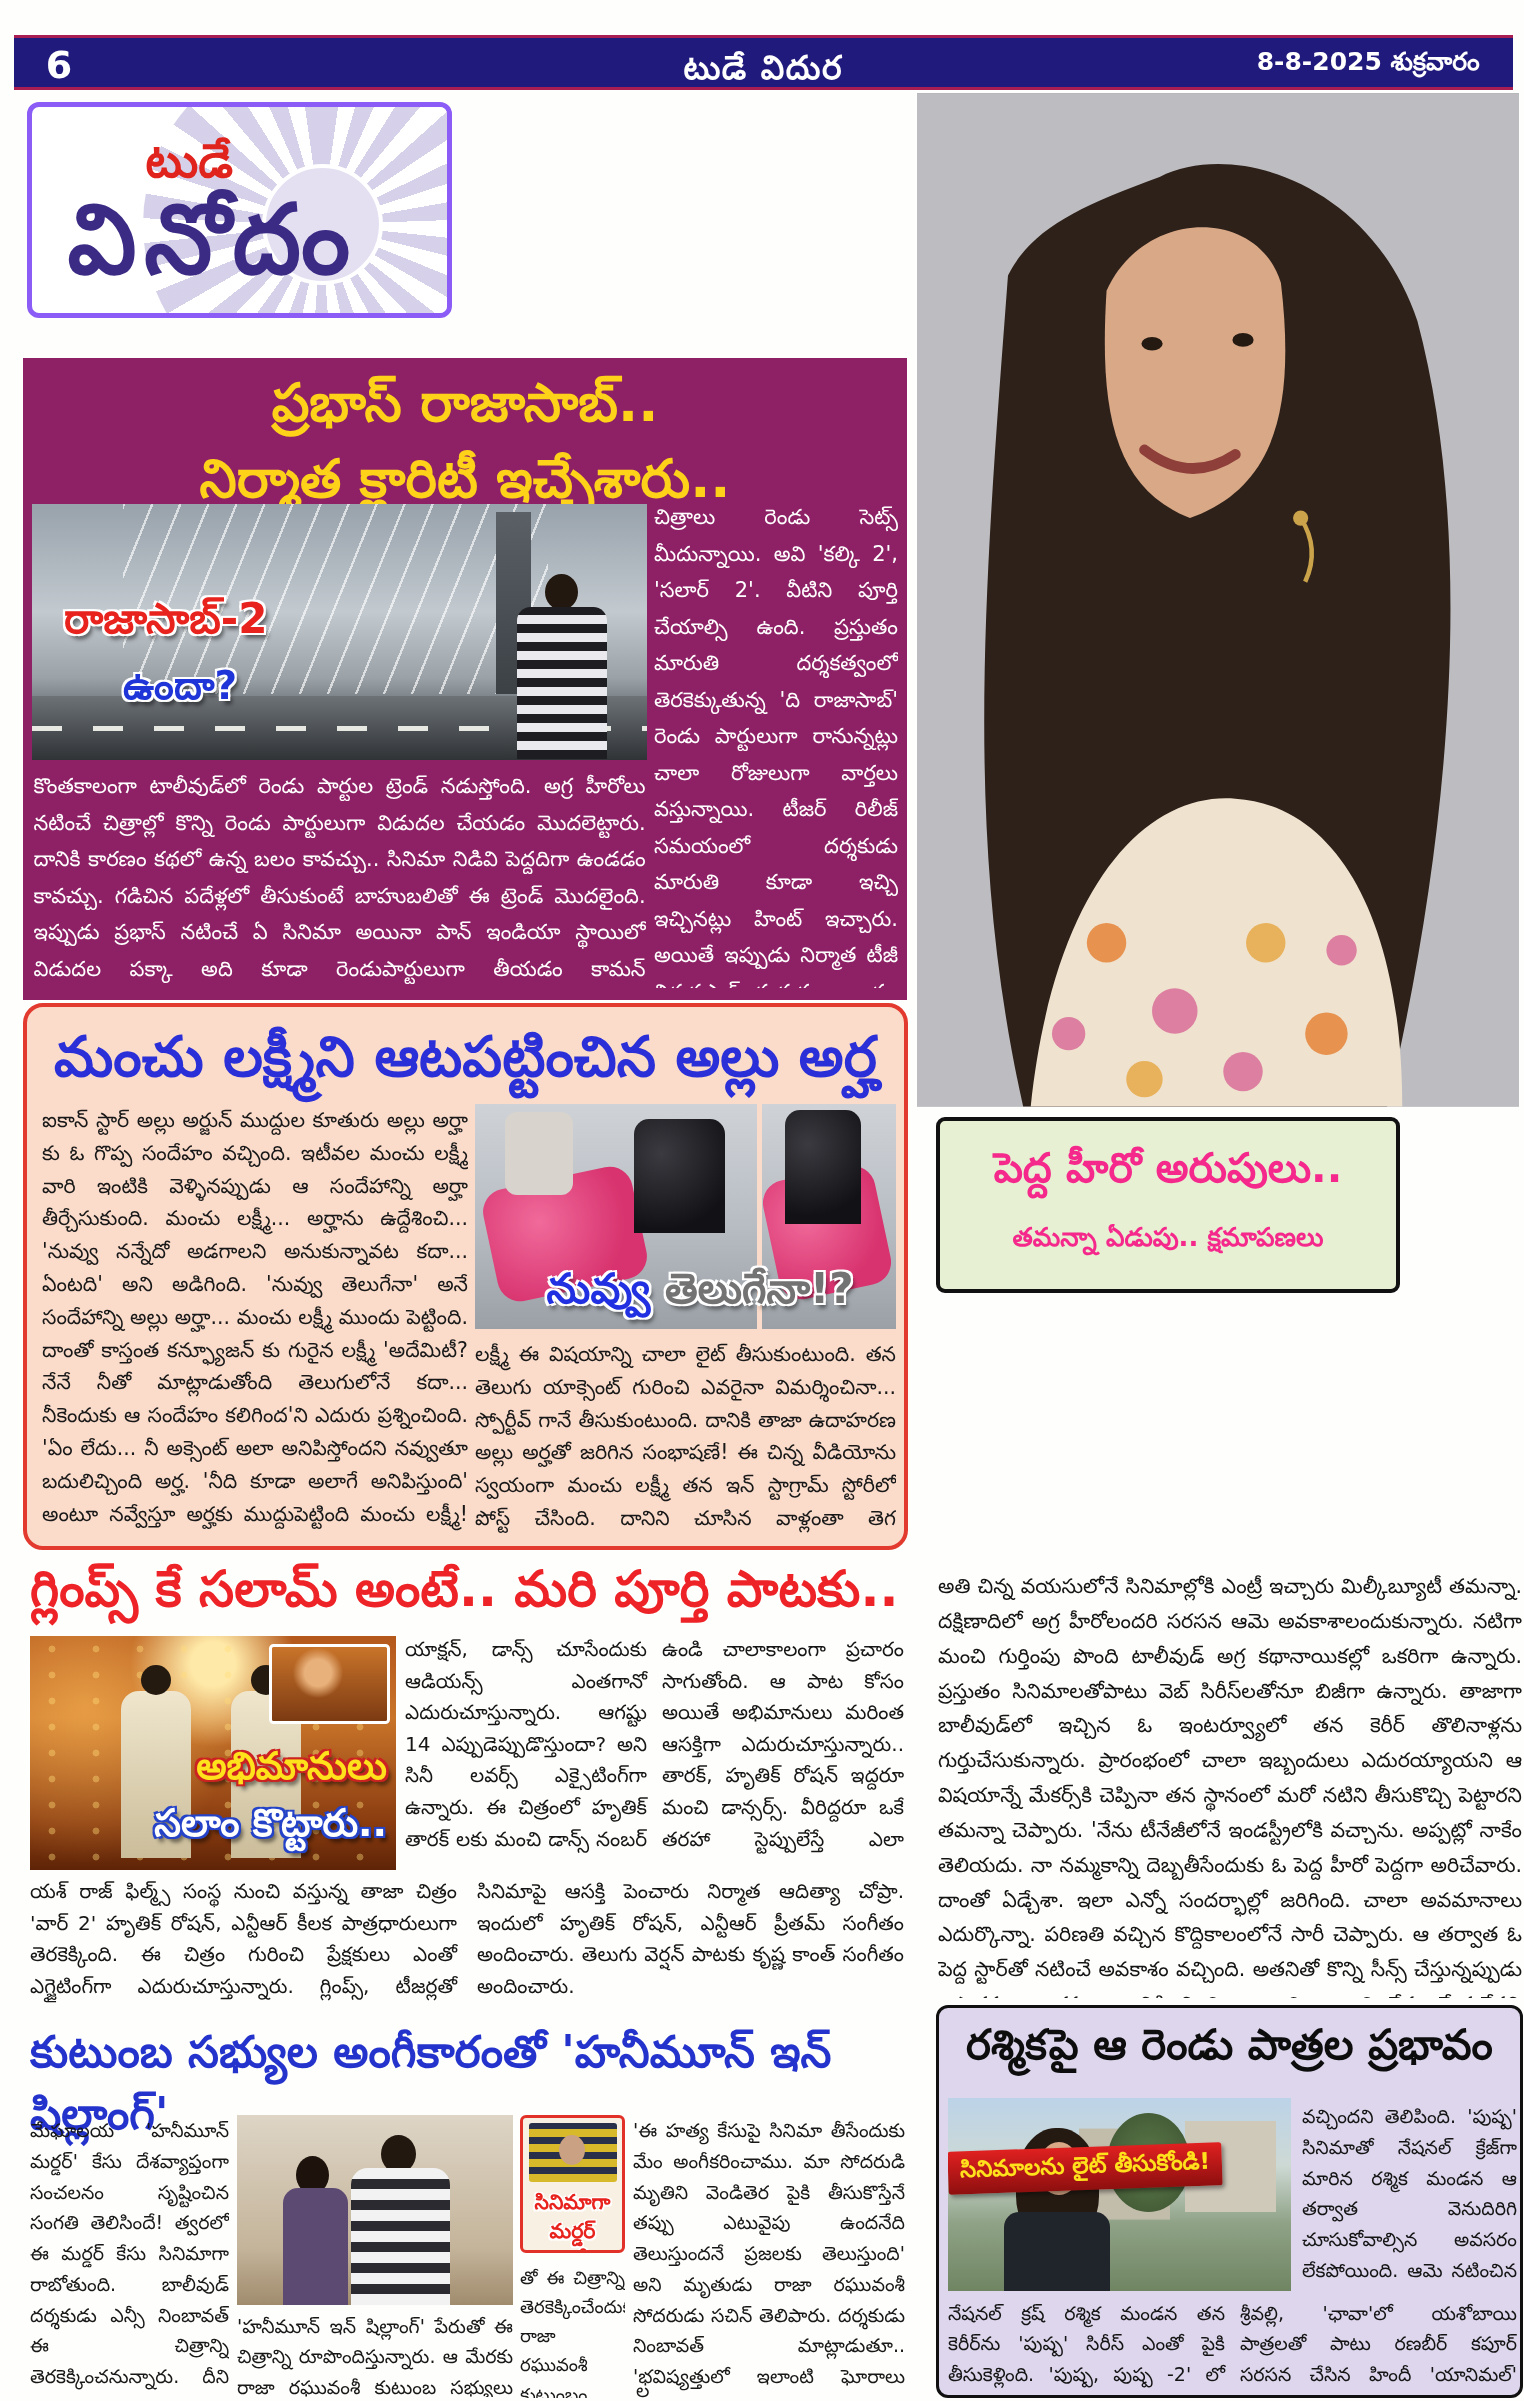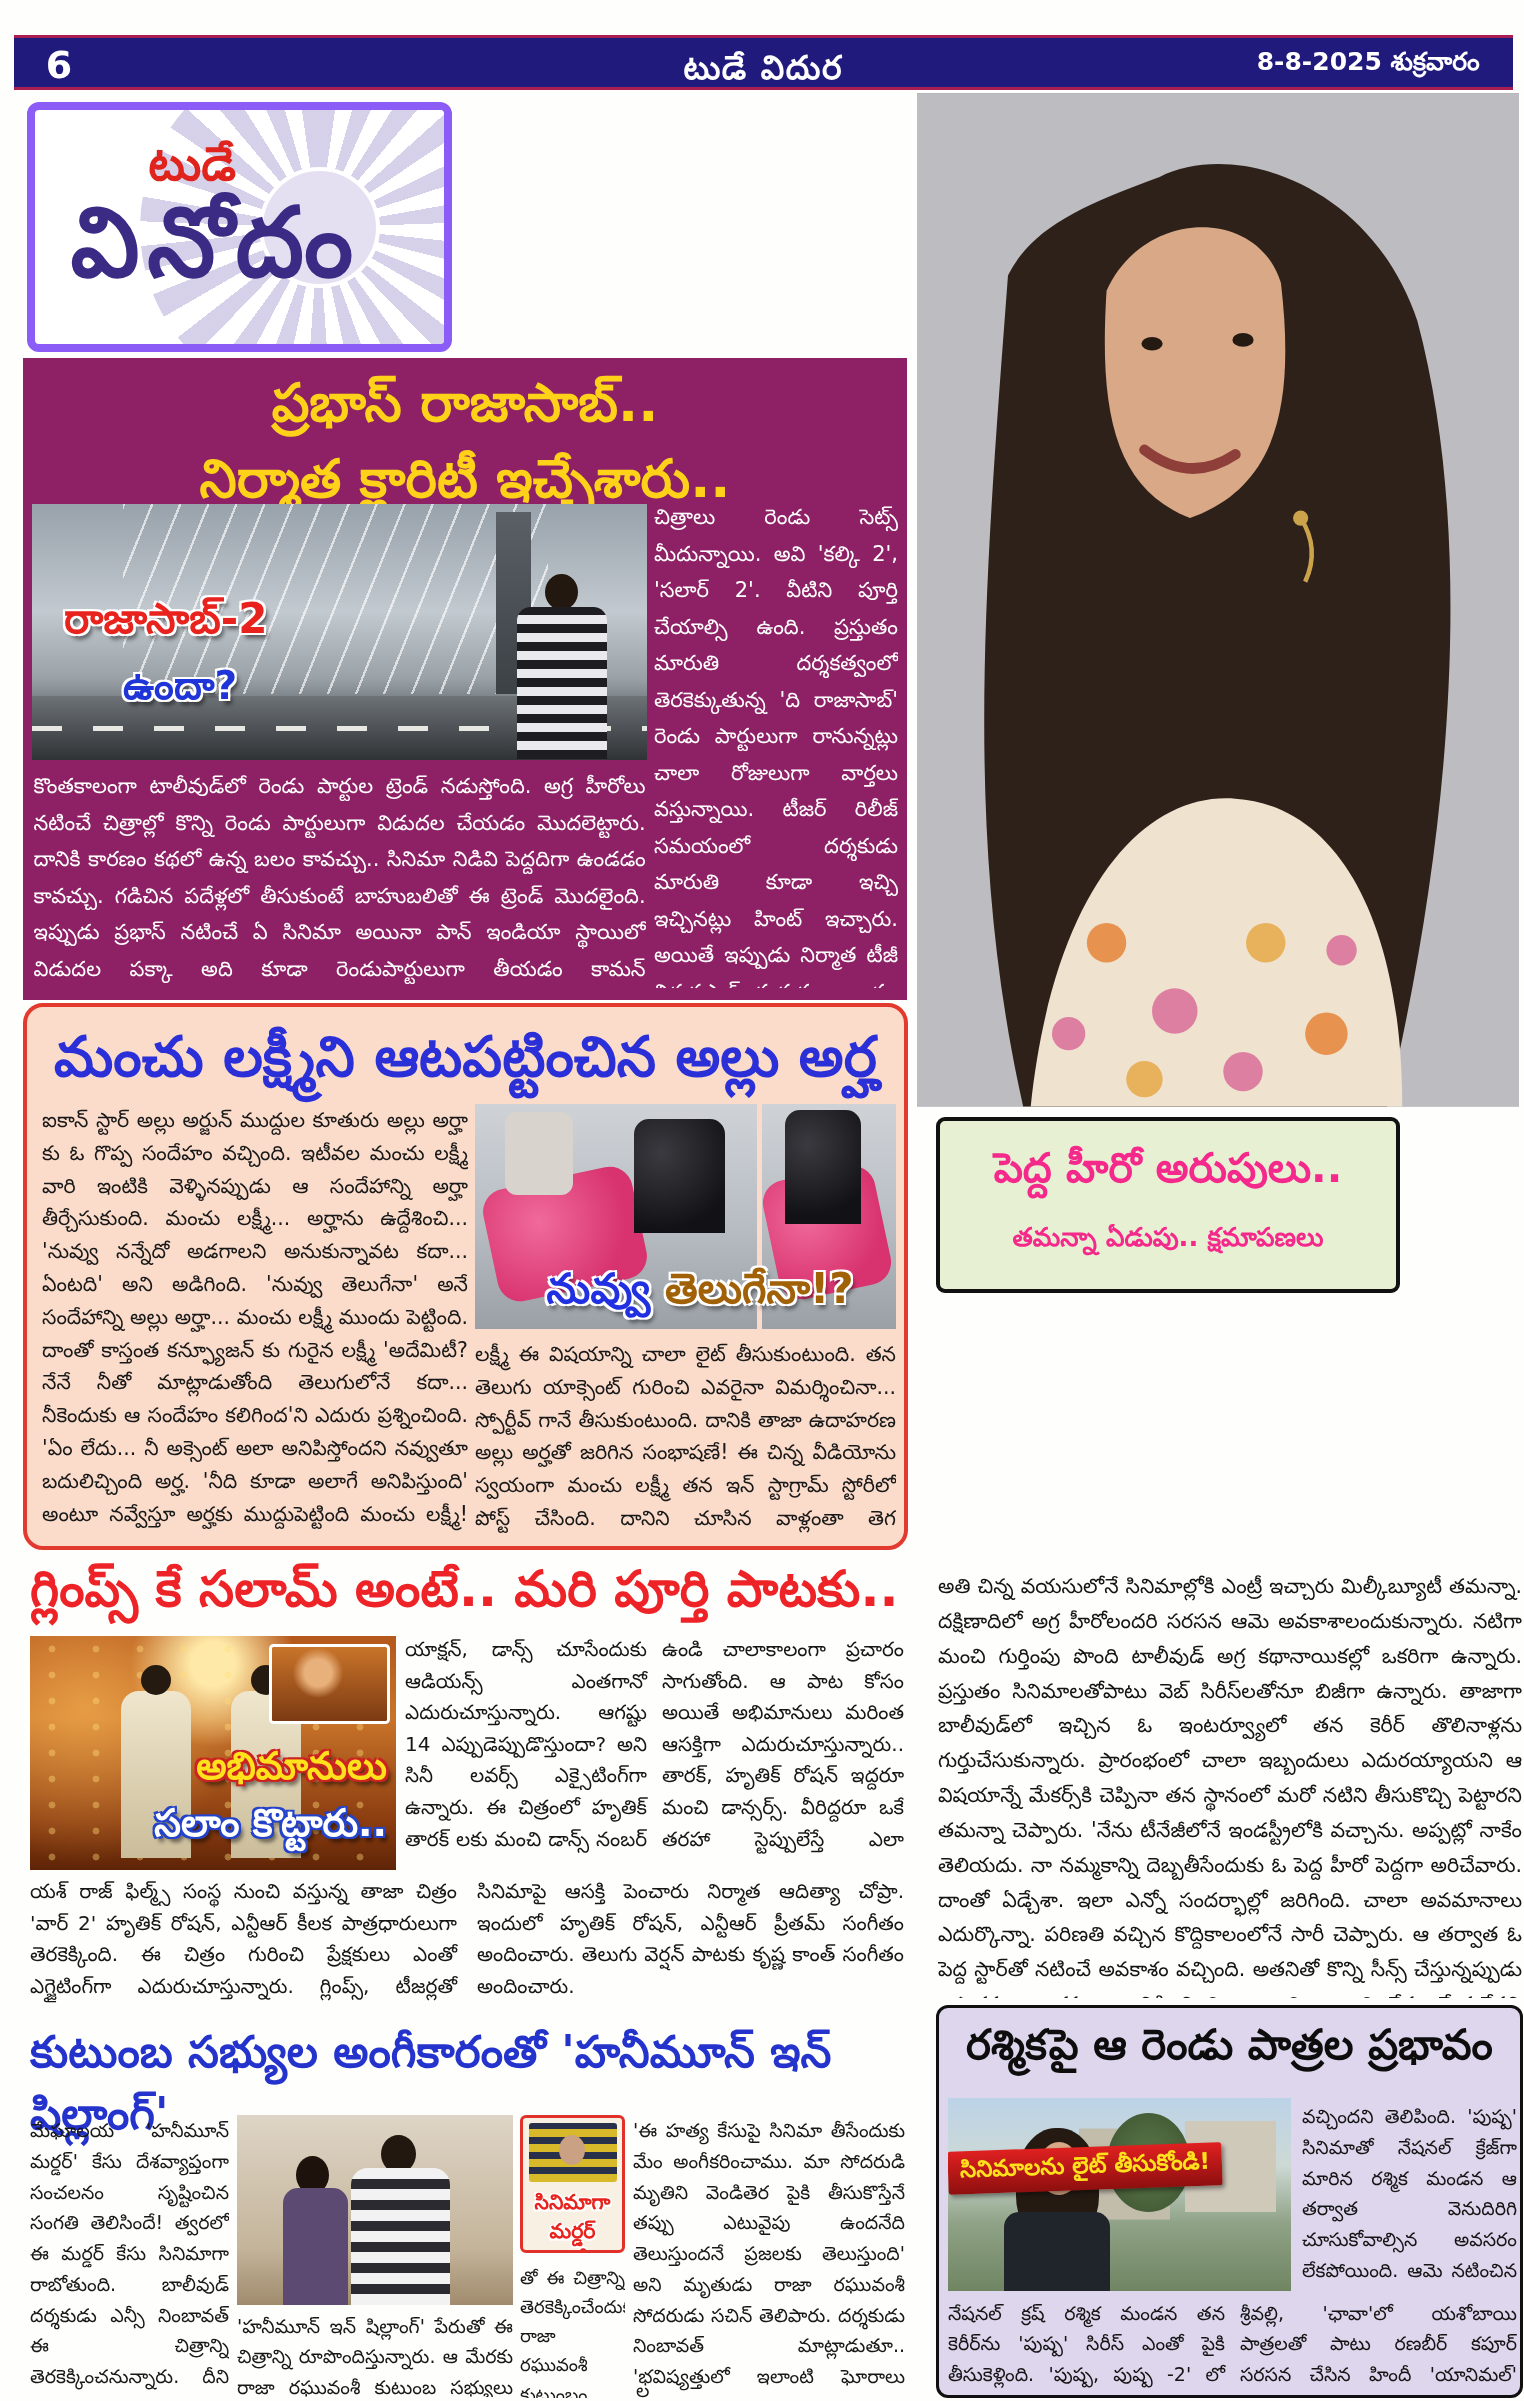--- a/index.html
+++ b/index.html
@@ -9,22 +9,22 @@
 
   
   .header-bar { position:absolute; left:13.7px; top:35px; width:1499px; height:55px;
     background:#211a7d; border-top:3.8px solid #a81d52; border-bottom:3px solid #a81d52; }
   .page-num { position:absolute; left:32px; top:4.6px; color:#fff; font-size:38px; font-weight:bold; }
   .masthead { position:absolute; left:50%; top:10px; transform:translateX(-50%);
     color:#fff; font-size:33px; font-weight:bold; letter-spacing:1.5px; }
   .issue-date { position:absolute; right:33px; top:9px; color:#fff; font-size:25px; font-weight:bold; }
 
   
-  .logo-box { position:absolute; left:26.6px; top:102px; width:425px; height:250px;
-    background:#fff; border:8px solid #8b5cf6; border-radius:12px; overflow:hidden; }
+  .logo-box { position:absolute; left:26.6px; top:102px; width:425px; height:216px;
+    background:#fff; border:5px solid #8b5cf6; border-radius:12px; overflow:hidden; }
   .starburst { position:absolute; right:-53px; top:-61px; width:357px; height:357px; border-radius:50%;
     background:repeating-conic-gradient(#cfc9e6 0deg 8deg, #ffffff 8deg 16deg); opacity:.85; }
   .starburst-core { position:absolute; right:64px; top:57px; width:121px; height:121px; border-radius:50%;
     background:#e4e0f2; border:4.6px solid #fff; }
   .logo-top { position:absolute; left:114px; top:26px; color:#e0231c; font-size:47px; font-weight:bold; }
   .logo-main { position:absolute; left:36px; top:76px; color:#3b2b85; font-size:97px; font-weight:bold; letter-spacing:7.6px; }
 
   
   .photo-actress { position:absolute; left:917px; top:93px; width:602px; height:1014px;
     background:linear-gradient(180deg,#b3b3b8 0%,#c6c6ca 60%,#cfcfd2 100%); overflow:hidden; }
@@ -65,21 +65,21 @@
   .couch-photo { position:absolute; top:0; height:225px; background:linear-gradient(180deg,#cfd3d8 0%,#b7bcc2 55%,#9aa0a6 100%); overflow:hidden; }
   .couch-a { left:0; width:282px; }
   .couch-b { left:287px; width:134px; }
   .pillow { position:absolute; width:152px; height:114px; border-radius:23px; transform:rotate(-12deg);
     background:radial-gradient(circle at 35% 35%, #f06a9a, #d8336e 70%); }
   .pillow-b { width:114px; height:121px; }
   .sitter { position:absolute; width:91px; height:114px; border-radius:15px 15px 0 0;
     background:radial-gradient(circle at 30% 30%, #3a3a40, #121216 75%); }
   .bubble-caption { position:absolute; left:15px; bottom:6px; width:395px; text-align:center; font-size:42px; font-weight:bold; white-space:nowrap; }
   .bubble-caption .w1 { color:#2130e0; text-shadow:-2.3px -2.3px 0 #fff,2.3px -2.3px 0 #fff,-2.3px 2.3px 0 #fff,2.3px 2.3px 0 #fff,3px 4.6px 4.6px rgba(0,0,0,.5);margin-left:25px; }
-  .bubble-caption .w2 { color:#a16207; text-shadow:-2.3px -2.3px 0 #fff,2.3px -2.3px 0 #fff,-2.3px 2.3px 0 #fff,2.3px 2.3px 0 #fff,3px 4.6px 4.6px rgba(0,0,0,.5);margin-top:13px; }
+  .bubble-caption .w2 { color:#737373; text-shadow:-2.3px -2.3px 0 #fff,2.3px -2.3px 0 #fff,-2.3px 2.3px 0 #fff,2.3px 2.3px 0 #fff,3px 4.6px 4.6px rgba(0,0,0,.5);margin-top:13px; }
   .art2-col2 { left:448px; top:331px; width:421px; height:199px; }
 
   
   .tam-head-box { position:absolute; left:936px; top:1117px; width:464px; height:176px;
     background:#e7f0d2; border:4.6px solid #111; border-radius:9px; }
   .tam-head-box .l1 { margin-top:23px; text-align:center; color:#f5288c; font-size:41px; font-weight:bold; }
   .tam-head-box .l2 { margin-top:20px; text-align:center; color:#f5288c; font-size:26px; font-weight:bold; }
   .tam-photo { position:absolute; left:936px; top:1294px; width:587px; height:267px;
     background:linear-gradient(180deg,#cfccc8 0%,#bdbab6 100%); overflow:hidden; border:1.5px solid #222; }
   .tam-figure { position:absolute; left:91px; top:13.7px; width:190px; height:253px; }

